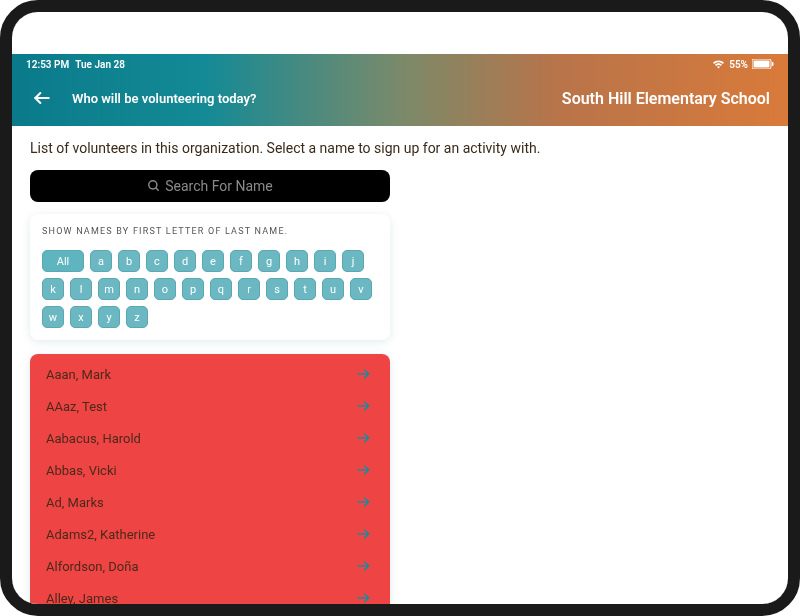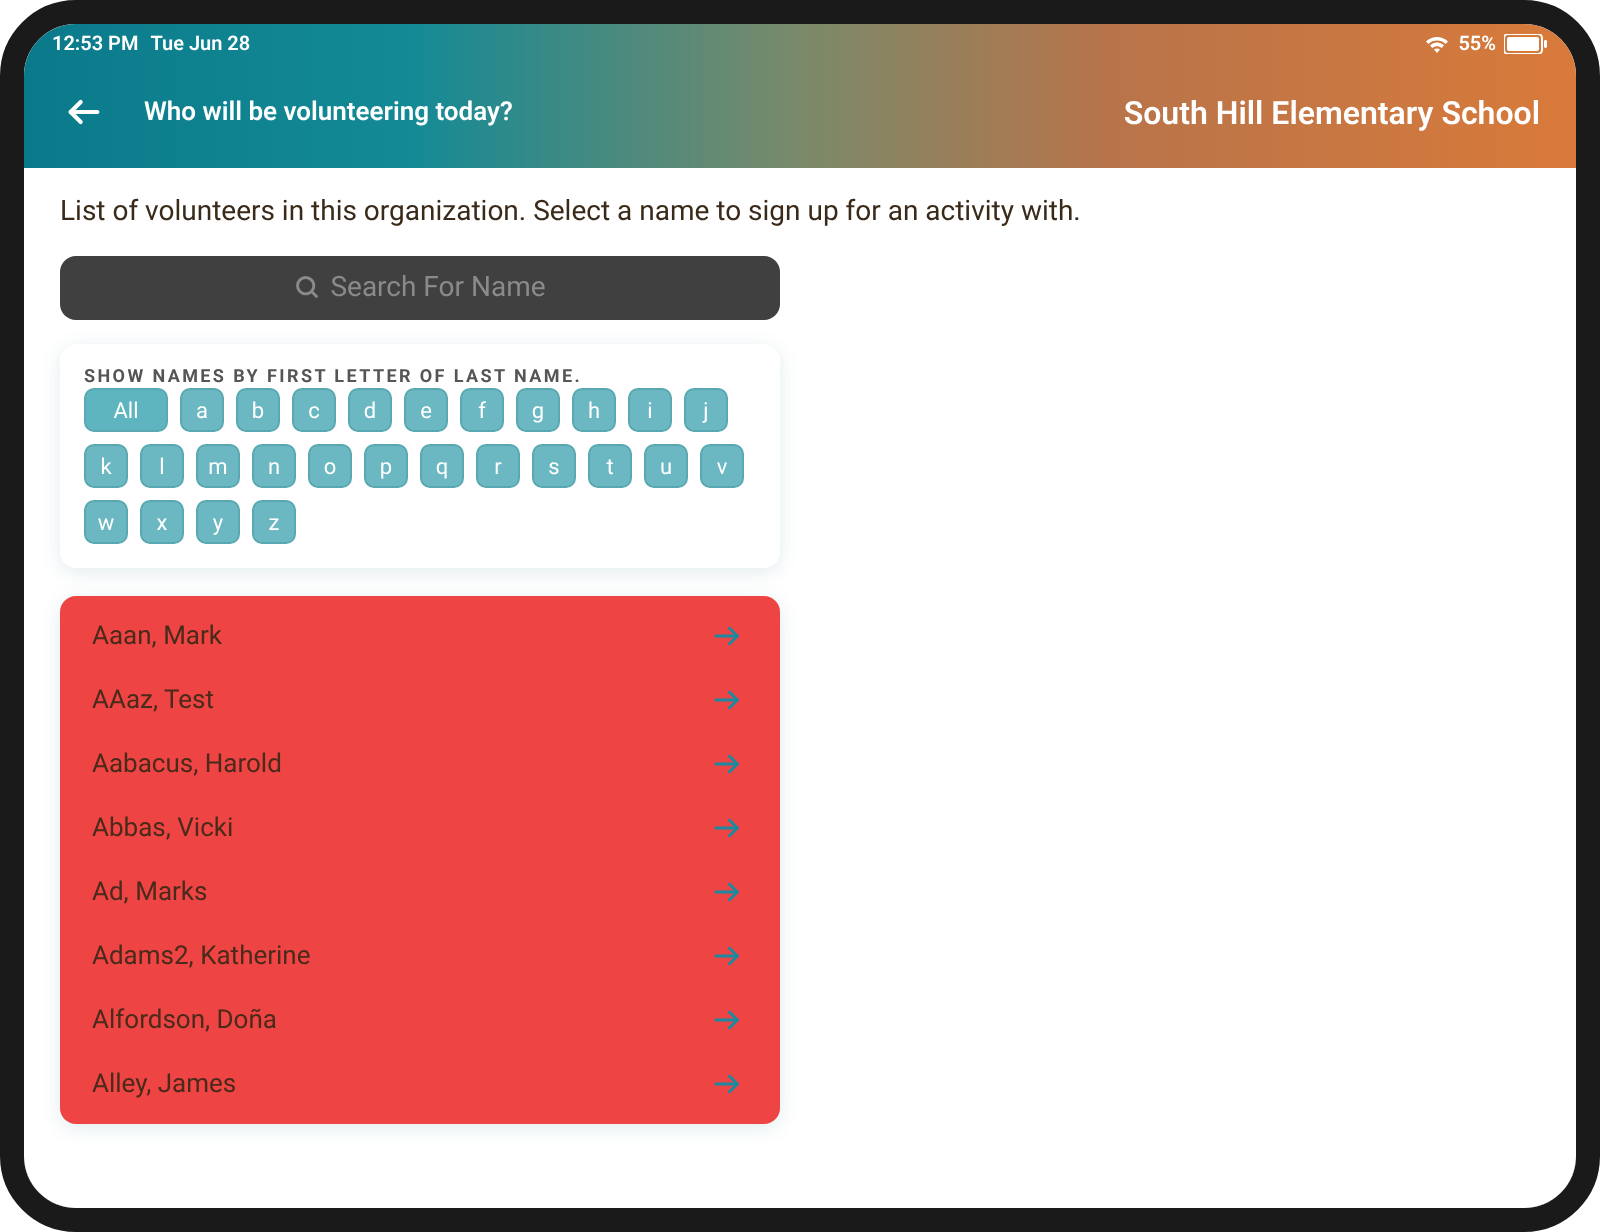--- a/index.html
+++ b/index.html
@@ -39,20 +39,21 @@
     color: #fff;
     position: relative;
     z-index: 2;
   }
   .status-left { display: flex; gap: 6px; }
   .status-right { display: flex; align-items: center; gap: 4px; }
   .status-right svg { display: block; }
   .header-gradient {
     background: linear-gradient(90deg, #0a7a8a 0%, #148a96 25%, #7a8a6a 50%, #b8744a 70%, #d97a3a 100%);
     color: #fff;
+    margin-top: 42px;
   }
   .header-bar {
     display: flex;
     align-items: center;
     padding: 12px 18px 16px;
     position: relative;
     z-index: 2;
   }
   .back-arrow {
     width: 24px;
@@ -81,21 +82,21 @@
   .instruction {
     font-size: 14px;
     color: #3a2a1a;
     margin-bottom: 14px;
     font-weight: 400;
   }
   .left-column {
     width: 360px;
   }
   .search-box {
-    background: #404040;
+    background: #000000;
     border-radius: 8px;
     padding: 8px 12px;
     display: flex;
     align-items: center;
     justify-content: center;
     gap: 4px;
     margin-bottom: 12px;
   }
   .search-box svg { flex-shrink: 0; }
   .search-placeholder {
@@ -106,22 +107,22 @@
     background: #fff;
     border-radius: 8px;
     padding: 12px;
     box-shadow: 0 2px 10px rgba(0,100,120,0.12);
     margin-bottom: 14px;
   }
   .filter-label {
     font-size: 9px;
     letter-spacing: 1.2px;
     color: #555;
-    margin-bottom: 0;
-    font-weight: 700;
+    margin-bottom: 14px;
+    font-weight: 400;
   }
   .letter-grid {
     display: flex;
     flex-wrap: wrap;
     gap: 6px;
   }
   .letter-btn {
     background: #6bb8c2;
     color: #fff;
     border-radius: 5px;
@@ -165,21 +166,21 @@
 </head>
 <body>
 
 <div class="device-frame">
   <div class="screen">
 
     <div class="header-gradient">
       <div class="status-bar">
         <div class="status-left">
           <span>12:53 PM</span>
-          <span>Tue Jun 28</span>
+          <span>Tue Jan 28</span>
         </div>
         <div class="status-right">
           <svg width="13" height="10" viewBox="0 0 13 10">
               <path d="M6.5 9.5 L5 7.8 C5.8 7 7.2 7 8 7.8 Z M3 5.8 C5 3.8 8 3.8 10 5.8 L8.8 7 C7.5 5.8 5.5 5.8 4.2 7 Z M1 3.8 C4 0.8 9 0.8 12 3.8 L10.8 5 C8.5 2.7 4.5 2.7 2.2 5 Z" fill="#fff"></path>
             </svg>
           <span>55%</span>
           <svg width="22" height="10" viewBox="0 0 22 10">
               <rect x="0" y="0" width="19" height="10" rx="2" fill="none" stroke="#fff" stroke-width="1"></rect>
               <rect x="1.5" y="1.5" width="16" height="7" rx="1" fill="#fff"></rect>
               <rect x="20" y="3" width="1.5" height="4" rx="0.7" fill="#fff"></rect>

